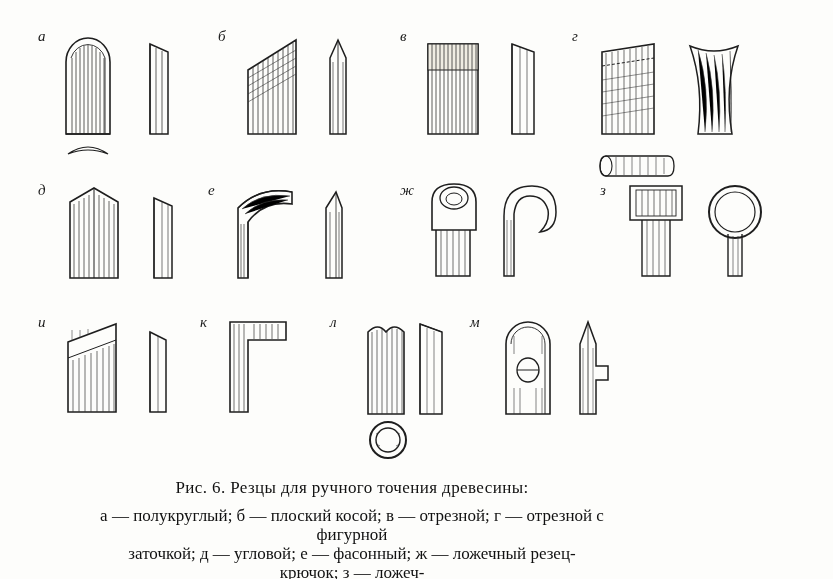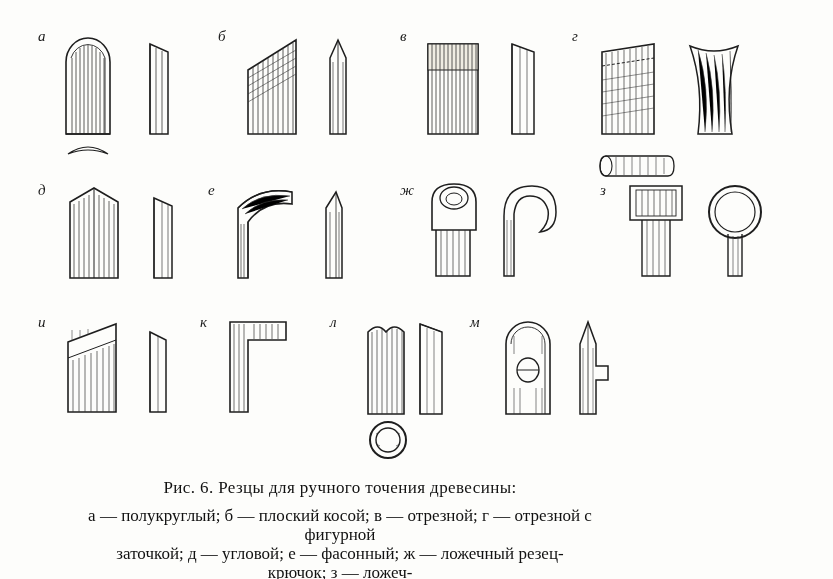--- a/index.html
+++ b/index.html
@@ -27,21 +27,21 @@
   }
   .item-label {
     position: absolute;
     font-family: "Liberation Serif", serif;
     font-style: italic;
     font-size: 15px;
     color: #1a1a1a;
   }
   .caption {
     position: absolute;
-    left: 0;
+    left: 12px;
     width: 680px;
     text-align: center;
   }
   .caption-title {
     top: 478px;
     font-size: 17px;
     color: #111;
     letter-spacing: 0.4px;
   }
   .caption-body {

